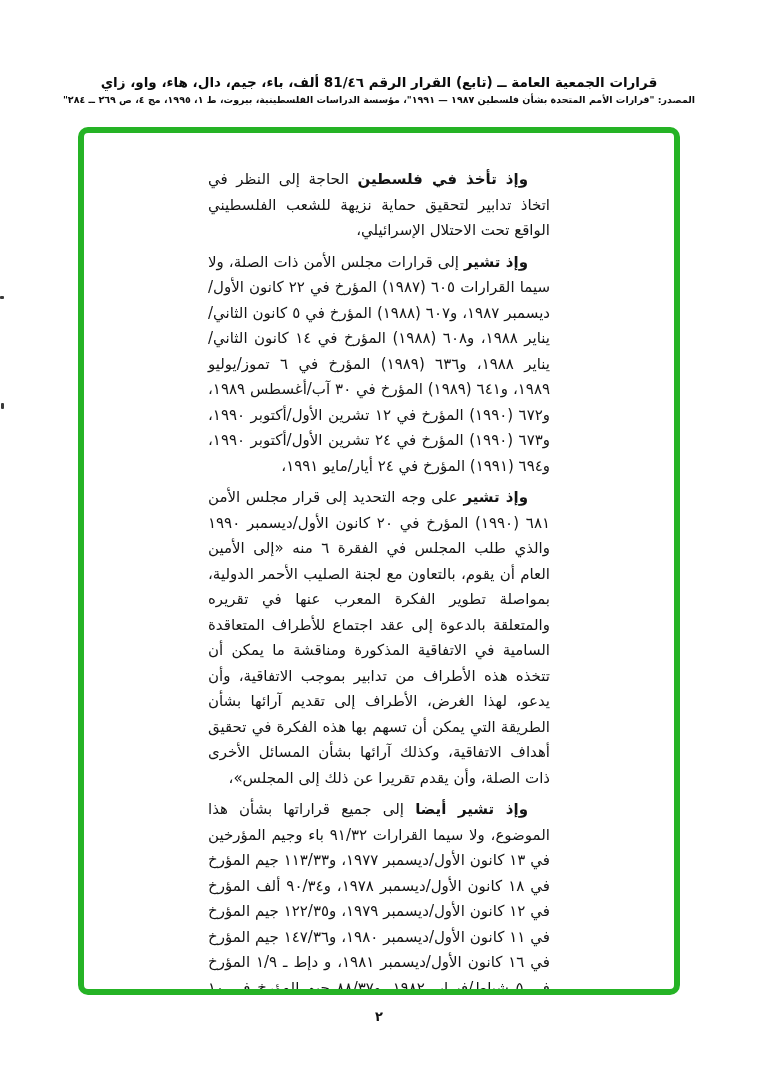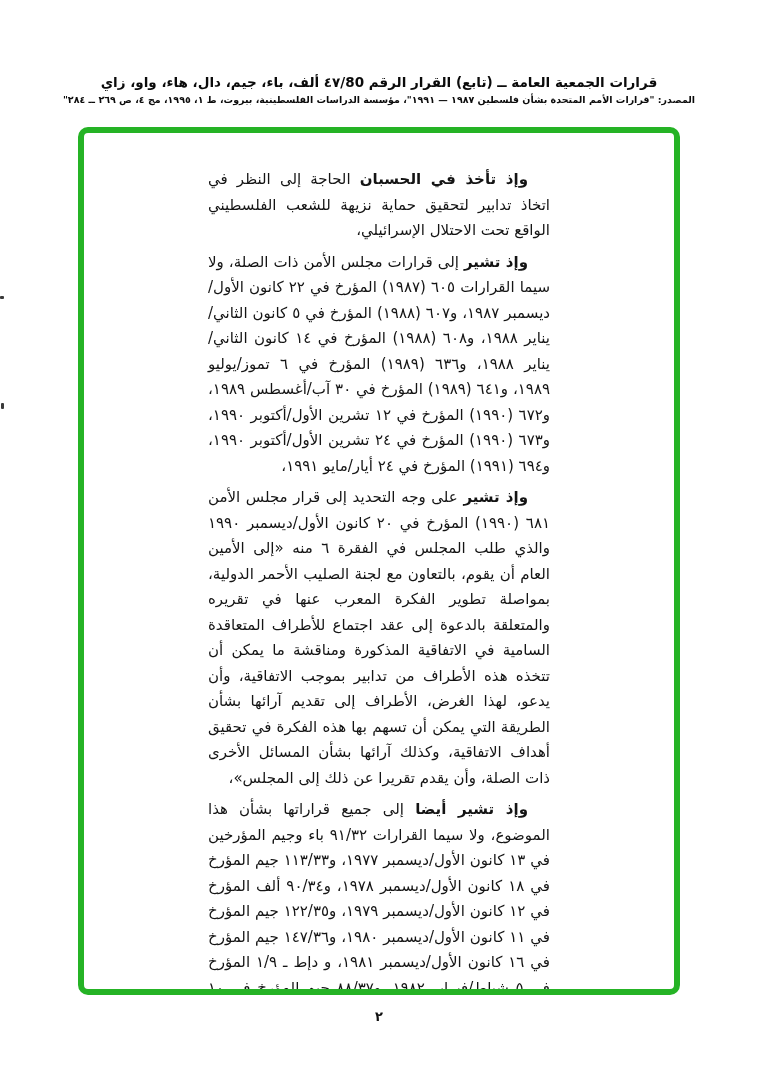--- a/index.html
+++ b/index.html
@@ -50,28 +50,28 @@
     direction:rtl;
   }
   .speck { position:absolute; background:#3a3a3a; border-radius:1px; }
   .speck-1 { left:0; top:296px; width:4px; height:3px; }
   .speck-2 { left:1px; top:403px; width:3px; height:6px; }
 </style>
 </head>
 <body>
 
 <div class="header">
-  <div class="doc-title">قرارات الجمعية العامة ــ (تابع) القرار الرقم ٤٧/80 ألف، باء، جيم، دال، هاء، واو، زاي</div>
+  <div class="doc-title">قرارات الجمعية العامة ــ (تابع) القرار الرقم 81/٤٦ ألف، باء، جيم، دال، هاء، واو، زاي</div>
   <div class="doc-source">المصدر: "قرارات الأمم المتحدة بشأن فلسطين ١٩٨٧ — ١٩٩١"، مؤسسة الدراسات الفلسطينية، بيروت، ط ١، ١٩٩٥، مج ٤، ص ٢٦٩ ــ ٢٨٤"</div>
 </div>
 
 <div class="doc-box" style="border-color: rgb(37, 179, 37);">
   <div class="text-col">
 
-    <p><b>وإذ تأخذ في الحسبان</b><span> الحاجة إلى النظر في اتخاذ تدابير لتحقيق حماية نزيهة للشعب الفلسطيني الواقع تحت الاحتلال الإسرائيلي،</span></p>
+    <p><b>وإذ تأخذ في فلسطين</b><span> الحاجة إلى النظر في اتخاذ تدابير لتحقيق حماية نزيهة للشعب الفلسطيني الواقع تحت الاحتلال الإسرائيلي،</span></p>
 
     <p><b>وإذ تشير</b><span> إلى قرارات مجلس الأمن ذات الصلة، ولا سيما القرارات ٦٠٥ (١٩٨٧) المؤرخ في ٢٢ كانون الأول/ديسمبر ١٩٨٧، و٦٠٧ (١٩٨٨) المؤرخ في ٥ كانون الثاني/يناير ١٩٨٨، و٦٠٨ (١٩٨٨) المؤرخ في ١٤ كانون الثاني/يناير ١٩٨٨، و٦٣٦ (١٩٨٩) المؤرخ في ٦ تموز/يوليو ١٩٨٩، و٦٤١ (١٩٨٩) المؤرخ في ٣٠ آب/أغسطس ١٩٨٩، و٦٧٢ (١٩٩٠) المؤرخ في ١٢ تشرين الأول/أكتوبر ١٩٩٠، و٦٧٣ (١٩٩٠) المؤرخ في ٢٤ تشرين الأول/أكتوبر ١٩٩٠، و٦٩٤ (١٩٩١) المؤرخ في ٢٤ أيار/مايو ١٩٩١،</span></p>
 
     <p><b>وإذ تشير</b><span> على وجه التحديد إلى قرار مجلس الأمن ٦٨١ (١٩٩٠) المؤرخ في ٢٠ كانون الأول/ديسمبر ١٩٩٠ والذي طلب المجلس في الفقرة ٦ منه «إلى الأمين العام أن يقوم، بالتعاون مع لجنة الصليب الأحمر الدولية، بمواصلة تطوير الفكرة المعرب عنها في تقريره والمتعلقة بالدعوة إلى عقد اجتماع للأطراف المتعاقدة السامية في الاتفاقية المذكورة ومناقشة ما يمكن أن تتخذه هذه الأطراف من تدابير بموجب الاتفاقية، وأن يدعو، لهذا الغرض، الأطراف إلى تقديم آرائها بشأن الطريقة التي يمكن أن تسهم بها هذه الفكرة في تحقيق أهداف الاتفاقية، وكذلك آرائها بشأن المسائل الأخرى ذات الصلة، وأن يقدم تقريرا عن ذلك إلى المجلس»،</span></p>
 
     <p><b>وإذ تشير أيضا</b><span> إلى جميع قراراتها بشأن هذا الموضوع، ولا سيما القرارات ٩١/٣٢ باء وجيم المؤرخين في ١٣ كانون الأول/ديسمبر ١٩٧٧، و١١٣/٣٣ جيم المؤرخ في ١٨ كانون الأول/ديسمبر ١٩٧٨، و٩٠/٣٤ ألف المؤرخ في ١٢ كانون الأول/ديسمبر ١٩٧٩، و١٢٢/٣٥ جيم المؤرخ في ١١ كانون الأول/ديسمبر ١٩٨٠، و١٤٧/٣٦ جيم المؤرخ في ١٦ كانون الأول/ديسمبر ١٩٨١، و دإط ـ ١/٩ المؤرخ في ٥ شباط/فبراير ١٩٨٢، و٨٨/٣٧ جيم المؤرخ في ١٠ كانون الأول/ديسمبر ١٩٨٢، و٧٩/٣٨ دال المؤرخ في ١٥ كانون الأول/ديسمبر ١٩٨٣، و٩٥/٣٩ دال المؤرخ في ١٤ كانون الأول/ديسمبر</span></p>
 
   </div>
 </div>
 

